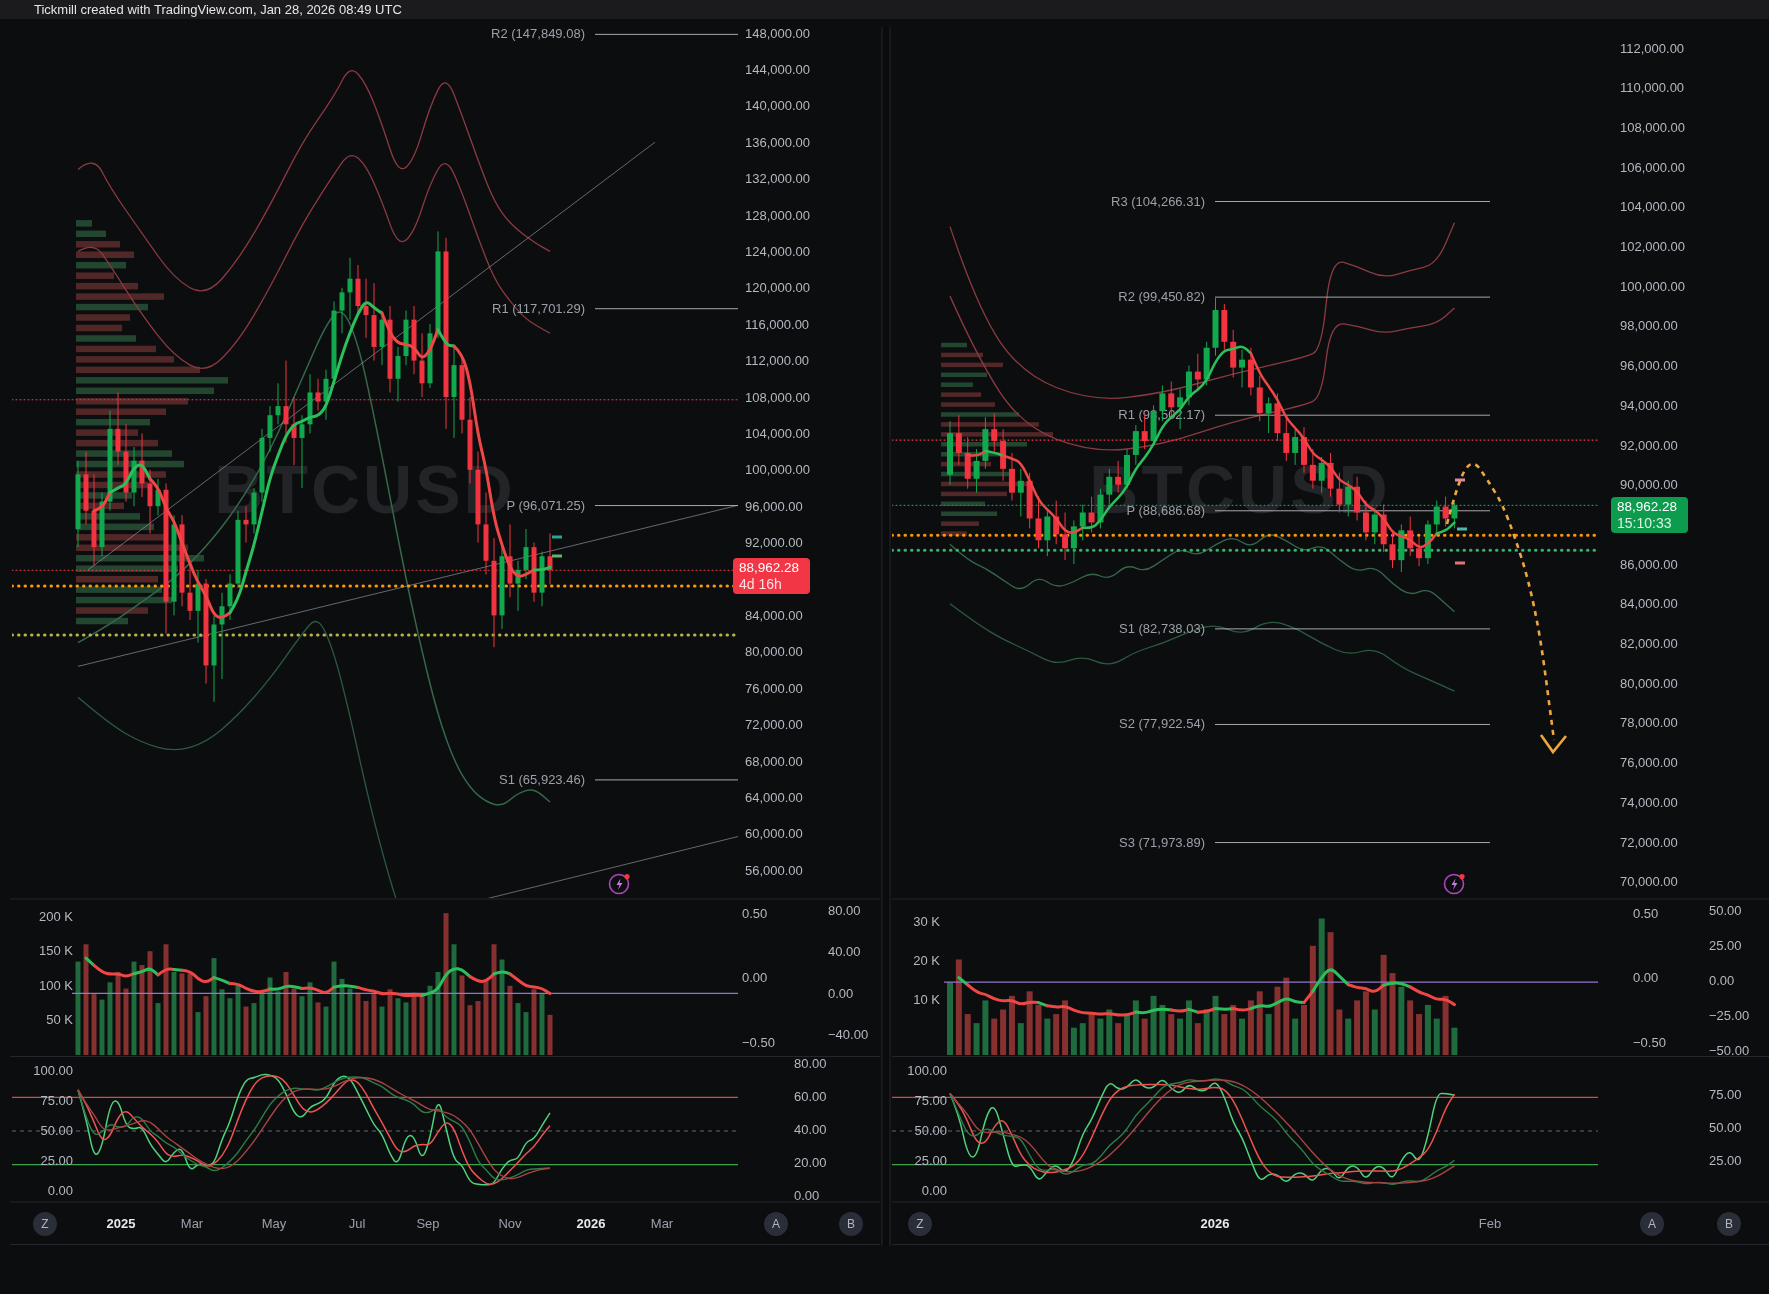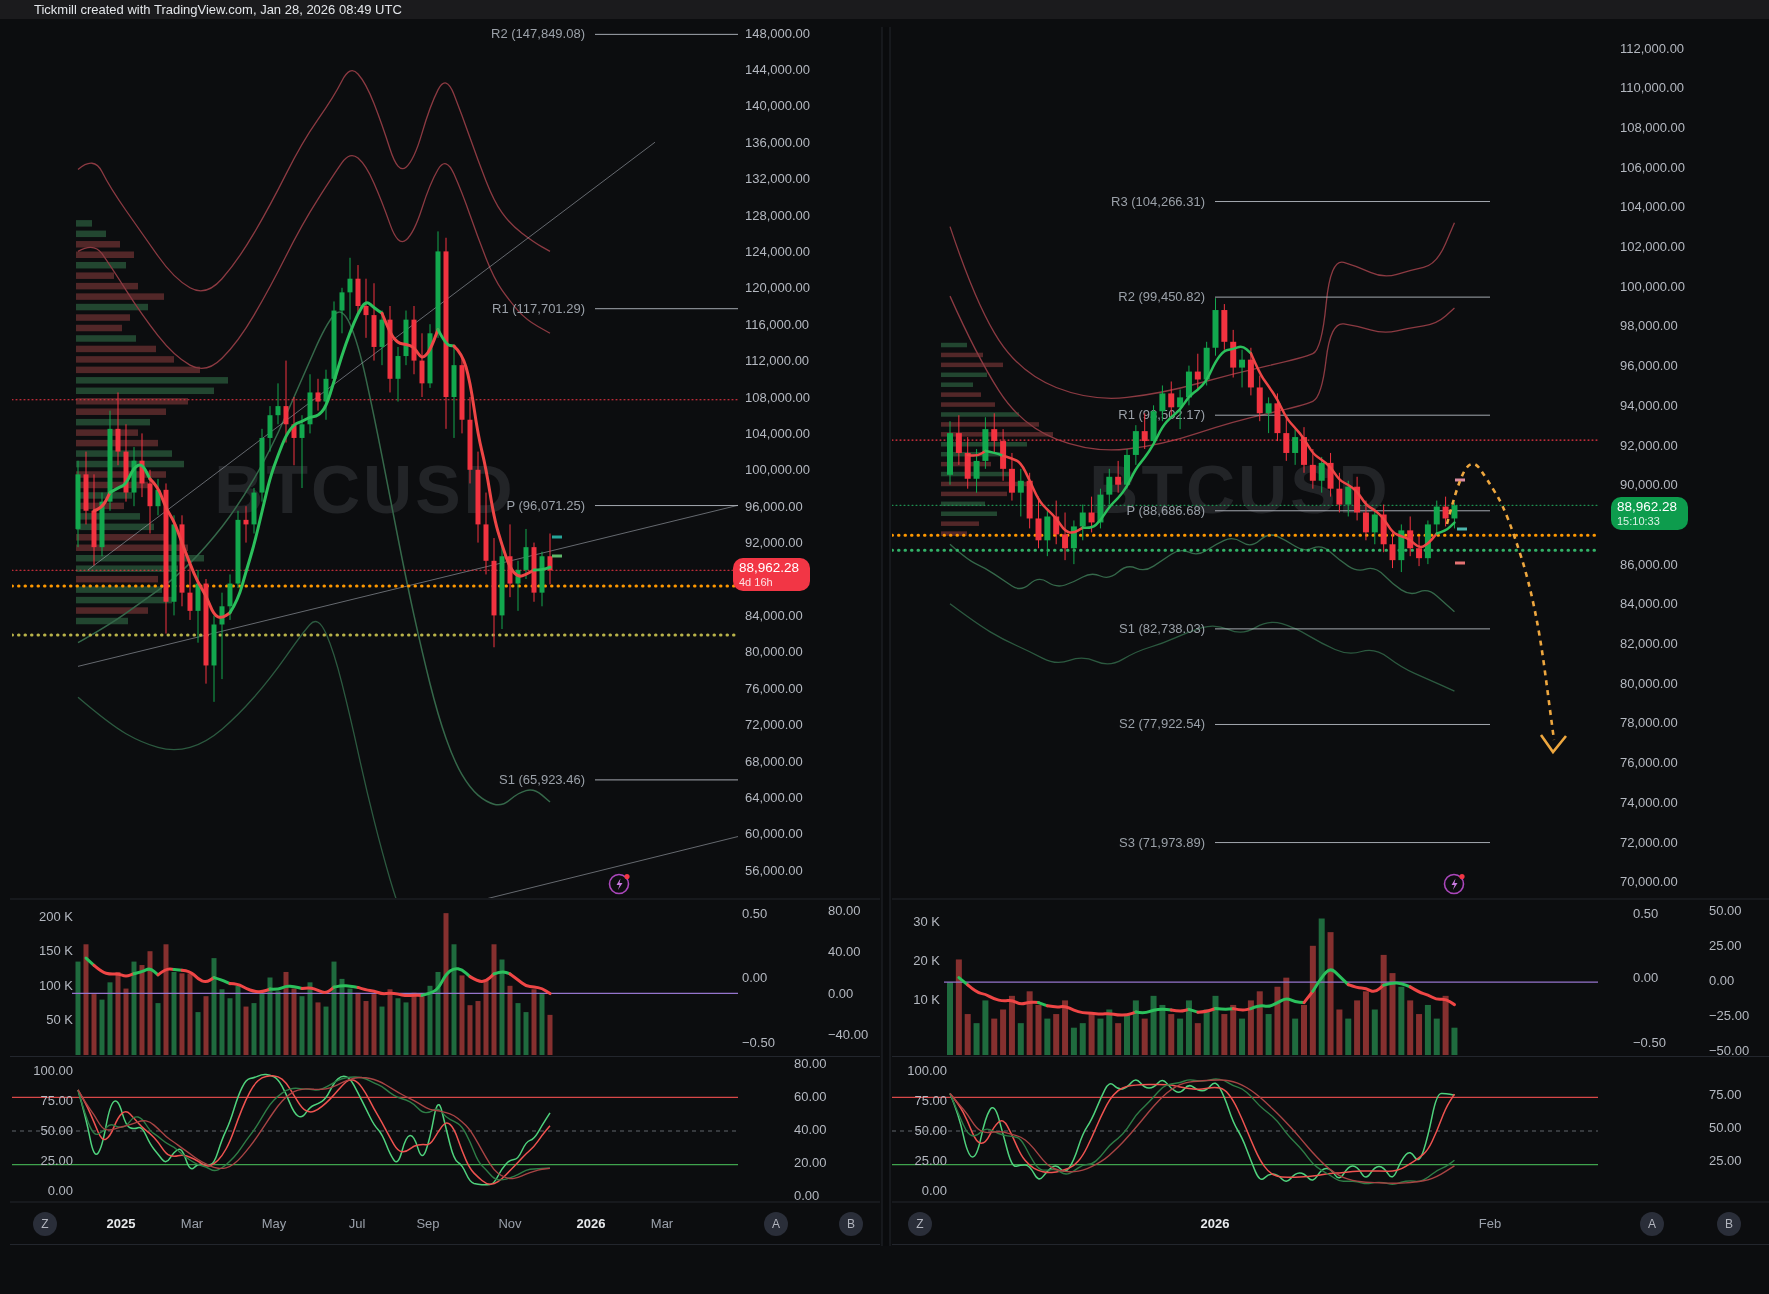--- a/index.html
+++ b/index.html
@@ -4,23 +4,23 @@
 <style>
   html,body{margin:0;padding:0;background:#060607;}
   *{box-sizing:border-box;}
   #stage{position:relative;width:1769px;height:1294px;background:#0c0d0f;overflow:hidden;
          font-family:"Liberation Sans",sans-serif;}
   #header{position:absolute;left:0;top:0;width:100%;height:19px;background:#1b1b1d;z-index:5;
           display:flex;align-items:center;padding-left:34px;color:#e3e6ea;font-size:13px;}
   #chart-svg{position:absolute;left:0;top:0;z-index:2;}
   .watermark{position:absolute;z-index:1;transform:translate(-50%,-50%);font-size:68px;font-weight:700;
              letter-spacing:3px;color:rgba(160,166,178,0.15);white-space:nowrap;margin-top:27px;}
-  .price-tag{position:absolute;z-index:3;width:77px;padding:2px 6px;border-radius:10px;color:#fff;
+  .price-tag{position:absolute;z-index:3;width:77px;padding:2px 6px;border-radius:4px;color:#fff;
              font-size:13.5px;line-height:1.18;}
-  .price-tag .sub{font-size:11px;opacity:.85;}
+  .price-tag .sub{font-size:14px;opacity:.85;}
   #red-tag{left:733px;top:558px;background:#f23645;}
   #green-tag{left:1611px;top:497px;background:#0d9c4d;}
   .events-icon{position:absolute;z-index:3;width:26px;height:26px;}
   #events-left{left:607px;top:871px;}
   #events-right{left:1442px;top:871px;}
   #footer{position:absolute;left:0;top:1316px;width:100%;height:48px;background:#1e222d;z-index:5;
           border-top:1px solid #2e3340;display:flex;align-items:center;padding-left:20px;gap:10px;}
   #footer .brand{color:#eceff2;font-size:20px;font-weight:700;letter-spacing:.2px;}
   svg text{font-family:"Liberation Sans",sans-serif;}
 </style>

